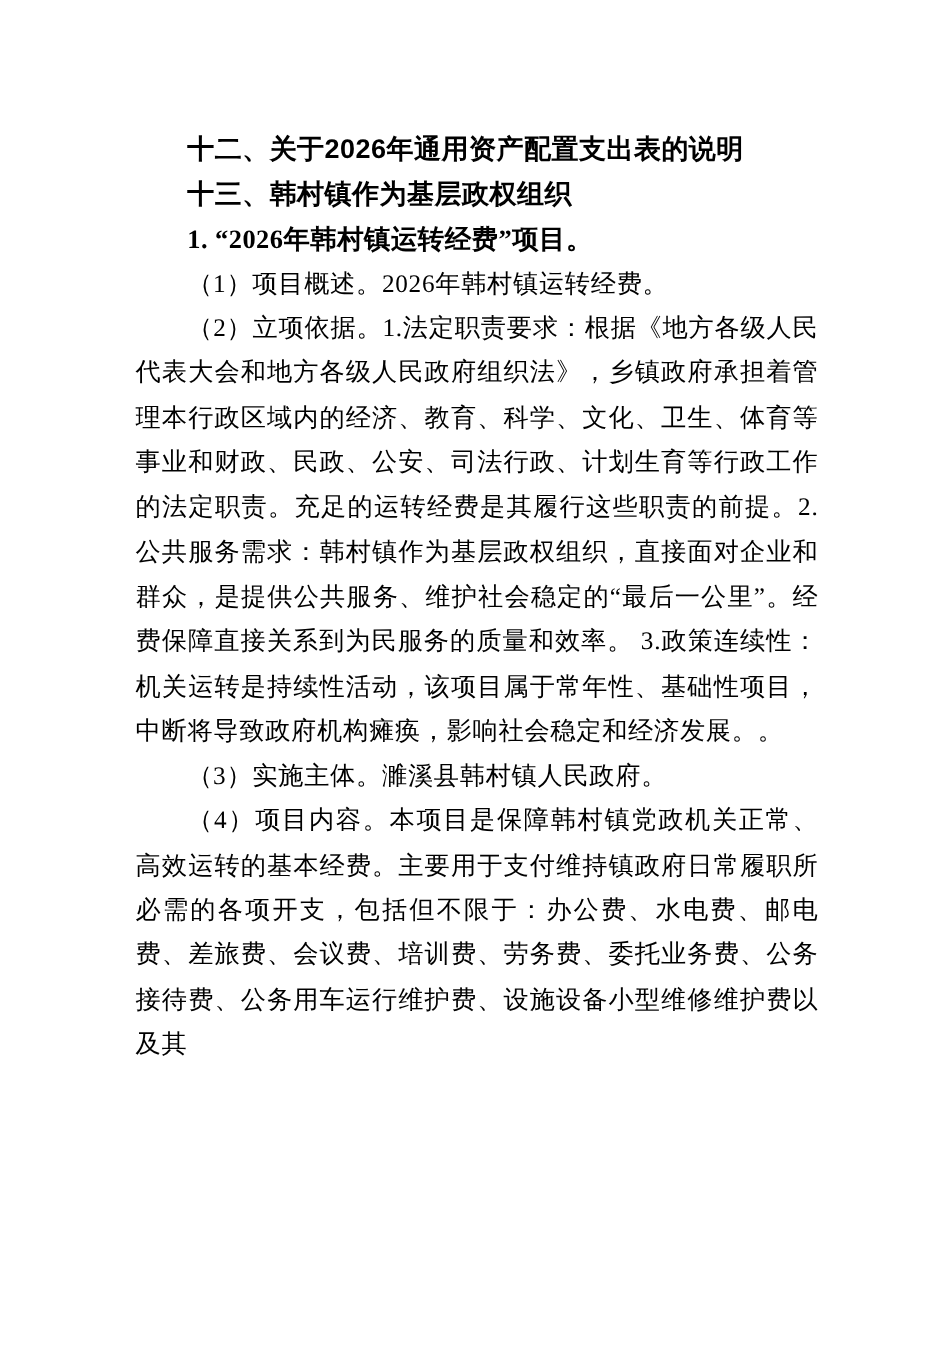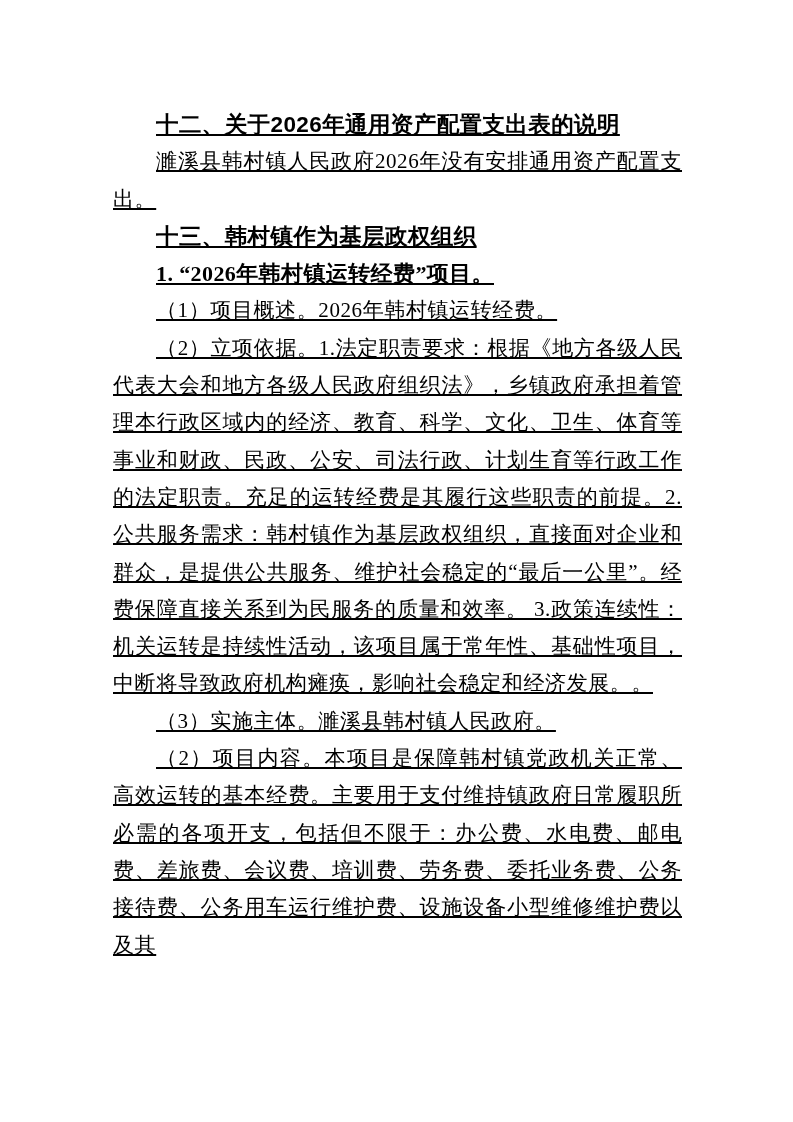--- a/index.html
+++ b/index.html
@@ -16,21 +16,20 @@
     overflow: hidden;
     box-sizing: border-box;
     padding: 106px 111px 0 113px;
   }
   .page p {
     margin: 0;
     padding: 0;
     text-align: justify;
     text-justify: inter-character;
     word-break: break-all;
-    text-decoration: underline;
   }
   
   .para-body {
     font-family: "Liberation Serif", "DejaVu Serif", serif;
     font-size: 21px;
     line-height: 37.3px;
     letter-spacing: 0.6px;
     text-indent: 43px;
   }
   
@@ -60,28 +59,27 @@
     letter-spacing: 0.4px;
     text-indent: 43px;
   }
 </style>
 </head>
 <body>
 
 <div class="page">
   <p class="para-h1">十二、关于2026年通用资产配置支出表的说明</p>
 
-  <p class="para-body">濉溪县韩村镇人民政府2026年没有安排通用资产配置支出。</p>
 
   <p class="para-h1">十三、韩村镇作为基层政权组织</p>
 
 
   <p class="para-h3">1. “2026年韩村镇运转经费”项目。</p>
 
   <p class="para-body">（1）项目概述。2026年韩村镇运转经费。</p>
 
   <p class="para-body">（2）立项依据。1.法定职责要求：根据《地方各级人民代表大会和地方各级人民政府组织法》，乡镇政府承担着管理本行政区域内的经济、教育、科学、文化、卫生、体育等事业和财政、民政、公安、司法行政、计划生育等行政工作的法定职责。充足的运转经费是其履行这些职责的前提。2.公共服务需求：韩村镇作为基层政权组织，直接面对企业和群众，是提供公共服务、维护社会稳定的“最后一公里”。经费保障直接关系到为民服务的质量和效率。 3.政策连续性：机关运转是持续性活动，该项目属于常年性、基础性项目，中断将导致政府机构瘫痪，影响社会稳定和经济发展。。</p>
 
   <p class="para-body">（3）实施主体。濉溪县韩村镇人民政府。</p>
 
 
-  <p class="para-body">（2）项目内容。本项目是保障韩村镇党政机关正常、高效运转的基本经费。主要用于支付维持镇政府日常履职所必需的各项开支，包括但不限于：办公费、水电费、邮电费、差旅费、会议费、培训费、劳务费、委托业务费、公务接待费、公务用车运行维护费、设施设备小型维修维护费以及其</p>
+  <p class="para-body">（4）项目内容。本项目是保障韩村镇党政机关正常、高效运转的基本经费。主要用于支付维持镇政府日常履职所必需的各项开支，包括但不限于：办公费、水电费、邮电费、差旅费、会议费、培训费、劳务费、委托业务费、公务接待费、公务用车运行维护费、设施设备小型维修维护费以及其</p>
 </div>
 
 </body></html>

